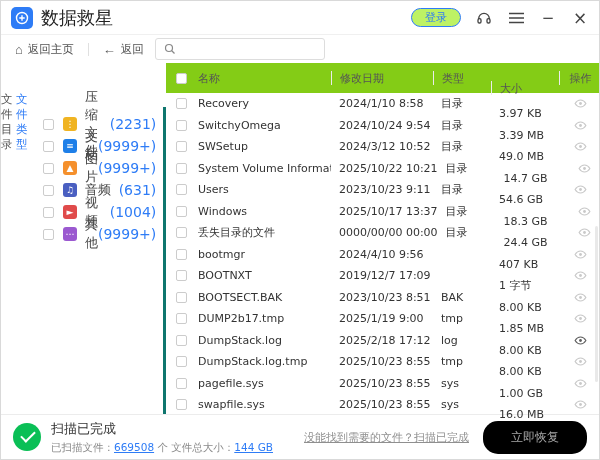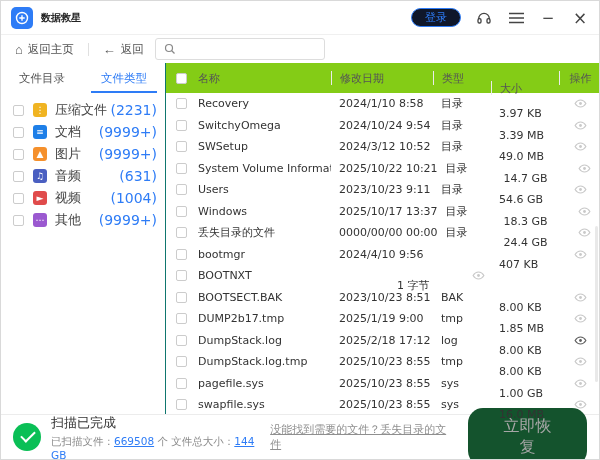--- a/index.html
+++ b/index.html
@@ -3,39 +3,39 @@
 <meta charset="utf-8">
 <style>
   * { margin:0; padding:0; box-sizing:border-box; }
   html,body { width:600px; height:460px; }
   body { font-family:"DejaVu Sans","Liberation Sans",sans-serif; background:#fff; color:#333; }
   .app { width:600px; height:460px; border:1px solid #d9d9d9; display:flex; flex-direction:column; background:#fff; overflow:hidden; }
 
   
   .titlebar { height:34px; flex:0 0 34px; display:flex; align-items:center; justify-content:space-between; padding:0 10px 0 10px; border-bottom:1px solid #f0f0f0; }
   .brand { display:flex; align-items:center; gap:8px; }
-  .app-title { font-size:10px; font-weight:bold; color:#222; }
+  .app-title { font-size:18px; font-weight:normal; color:#222; }
   .tb-right { display:flex; align-items:center; gap:14px; }
-  .login-btn { font-size:11px; color:#2e7cf6; border:1px solid #2e7cf6; background:#0f172a; border-radius:10px; padding:2px 13px; line-height:13px; cursor:pointer; }
+  .login-btn { font-size:11px; color:#2e7cf6; border:1px solid #2e7cf6; background:#bef264; border-radius:10px; padding:2px 13px; line-height:13px; cursor:pointer; }
   .tb-ic { display:flex; align-items:center; justify-content:center; width:18px; height:18px; color:#444; cursor:pointer; }
   .glyph-min { font-size:15px; color:#444; line-height:10px; }
   .glyph-close { font-size:17px; color:#444; line-height:14px; }
 
   
   .toolbar { height:28px; flex:0 0 28px; display:flex; align-items:center; padding:0 4px 0 10px; background:#fff; }
   .tool-btn { display:flex; align-items:center; gap:5px; font-size:11.5px; color:#555; background:none; border:none; cursor:pointer; padding:0 4px; }
   .tool-ic { font-size:13px; color:#555; }
   .tool-div { width:1px; height:13px; background:#e0e0e0; margin:0 10px; }
   .path-field { width:257px; height:22px; border:1px solid #ddd; border-radius:3px; margin-left:30px; display:flex; align-items:center; padding-left:15px; font-size:11.5px; color:#2e7cf6; cursor:text; }
   .search-field { width:170px; height:22px; border:1px solid #ddd; border-radius:3px; margin-left:7px; display:flex; align-items:center; padding-left:8px; gap:6px; }
   .search-field input { border:none; outline:none; flex:1; font-size:11px; min-width:0; font-family:inherit; }
 
   
   .content { flex:1 1 auto; display:flex; min-height:0; position:relative; }
-  .sidebar { width:165px; flex:0 0 165px; border-right:1px solid #0f766e; display:flex; flex-direction:column; }
+  .sidebar { width:165px; flex:0 0 165px; border-right:3px solid #0f766e; display:flex; flex-direction:row;margin-top:44px; }
   .side-tabs { height:30px; flex:0 0 30px; display:flex; }
   .side-tab { flex:1; display:flex; align-items:center; justify-content:center; font-size:11.5px; color:#555; cursor:pointer; position:relative; }
   .side-tab.active { color:#2e7cf6; }
   .side-tab.active::after { content:""; position:absolute; left:8px; right:8px; bottom:0; height:2px; background:#2e7cf6; }
   .side-list { padding-top:6px; }
   .side-item { height:22px; display:flex; align-items:center; padding:0 8px 0 12px; cursor:pointer; }
   .cb { width:11px; height:11px; border:1px solid #ccc; border-radius:2px; background:#fff; flex:0 0 11px; }
   .ficon { width:14px; height:14px; border-radius:3px; margin-left:9px; color:#fff; font-size:9px; line-height:14px; text-align:center; flex:0 0 14px; overflow:hidden; }
   .ic0{background:#f0b422;} .ic1{background:#1e7fe8;} .ic2{background:#f5902c;}
   .ic3{background:#4a5fc1;} .ic4{background:#e04b4b;} .ic5{background:#9b59d0;}
@@ -61,21 +61,21 @@
   
   .statusbar { height:45px; flex:0 0 45px; border-top:1px solid #ececec; display:flex; align-items:center; padding:0 12px; }
   .ok-circle { width:28px; height:28px; border-radius:50%; background:#0abf56; position:relative; flex:0 0 28px; }
   .ok-circle::after { content:""; position:absolute; left:8px; top:8px; width:12px; height:6px; border-left:2.5px solid #fff; border-bottom:2.5px solid #fff; transform:rotate(-45deg); }
   .status-text { margin-left:10px; }
   .status-title { font-size:13px; color:#333; }
   .status-sub { font-size:10.5px; color:#8a8a8a; margin-top:3px; }
   .status-sub b { color:#2e7cf6; font-weight:normal;text-decoration:underline; }
   .sb-right { margin-left:auto; display:flex; align-items:center; gap:14px; }
   .deep-link { font-size:11px; color:#8f8f8f; text-decoration:underline; cursor:pointer; }
-  .recover-btn { background:#14532d; color:#a6a6a6; border:none; border-radius:15px; font-size:16px; padding:8px 28px; cursor:default; font-family:Liberation Sans, sans-serif; }
+  .recover-btn { background:#000000; color:#a6a6a6; border:none; border-radius:15px; font-size:12px; padding:8px 28px; cursor:default; font-family:Liberation Sans, sans-serif; }
 </style>
 </head>
 <body>
 
 <div class="app">
 
   <header class="titlebar">
     <div class="brand">
       <svg width="22" height="22">
         <rect width="22" height="22" rx="5" fill="#2e7cf6"></rect>
@@ -317,20 +317,21 @@
                   <circle cx="12" cy="12" r="2.6" fill="currentColor"></circle>
                 </svg>
               </span>
             </span>
         </div>
         <div class="trow">
           <span class="c-cb">
               <span class="cb"></span>
             </span>
           <span class="c-name">BOOTNXT</span>
+          <span class="c-date">2019/12/7 17:09</span>
           <span class="c-type"></span>
           <span class="c-size">1 字节</span>
           <span class="c-act">
               <span class="eye-btn">
                 <svg width="13" height="13" viewBox="0 0 24 24">
                   <path d="M12 5.5C6 5.5 2 12 2 12s4 6.5 10 6.5S22 12 22 12s-4-6.5-10-6.5z" fill="none" stroke="currentColor" stroke-width="2"></path>
                   <circle cx="12" cy="12" r="2.6" fill="currentColor"></circle>
                 </svg>
               </span>
             </span>
@@ -446,18 +447,18 @@
     <div class="ok-circle"></div>
     <div class="status-text">
       <div class="status-title">扫描已完成</div>
       <div class="status-sub">
         <span>已扫描文件：</span><b>669508</b>
         <span>个</span>
         <span>文件总大小：</span><b>144 GB</b>
       </div>
     </div>
     <div class="sb-right">
-      <a class="deep-link">没能找到需要的文件？丢失目录的文件</a>
+      <a class="deep-link">没能找到需要的文件？扫描已完成</a>
       <button class="recover-btn">立即恢复</button>
     </div>
   </footer>
 
 </div>
 
 </body></html>

